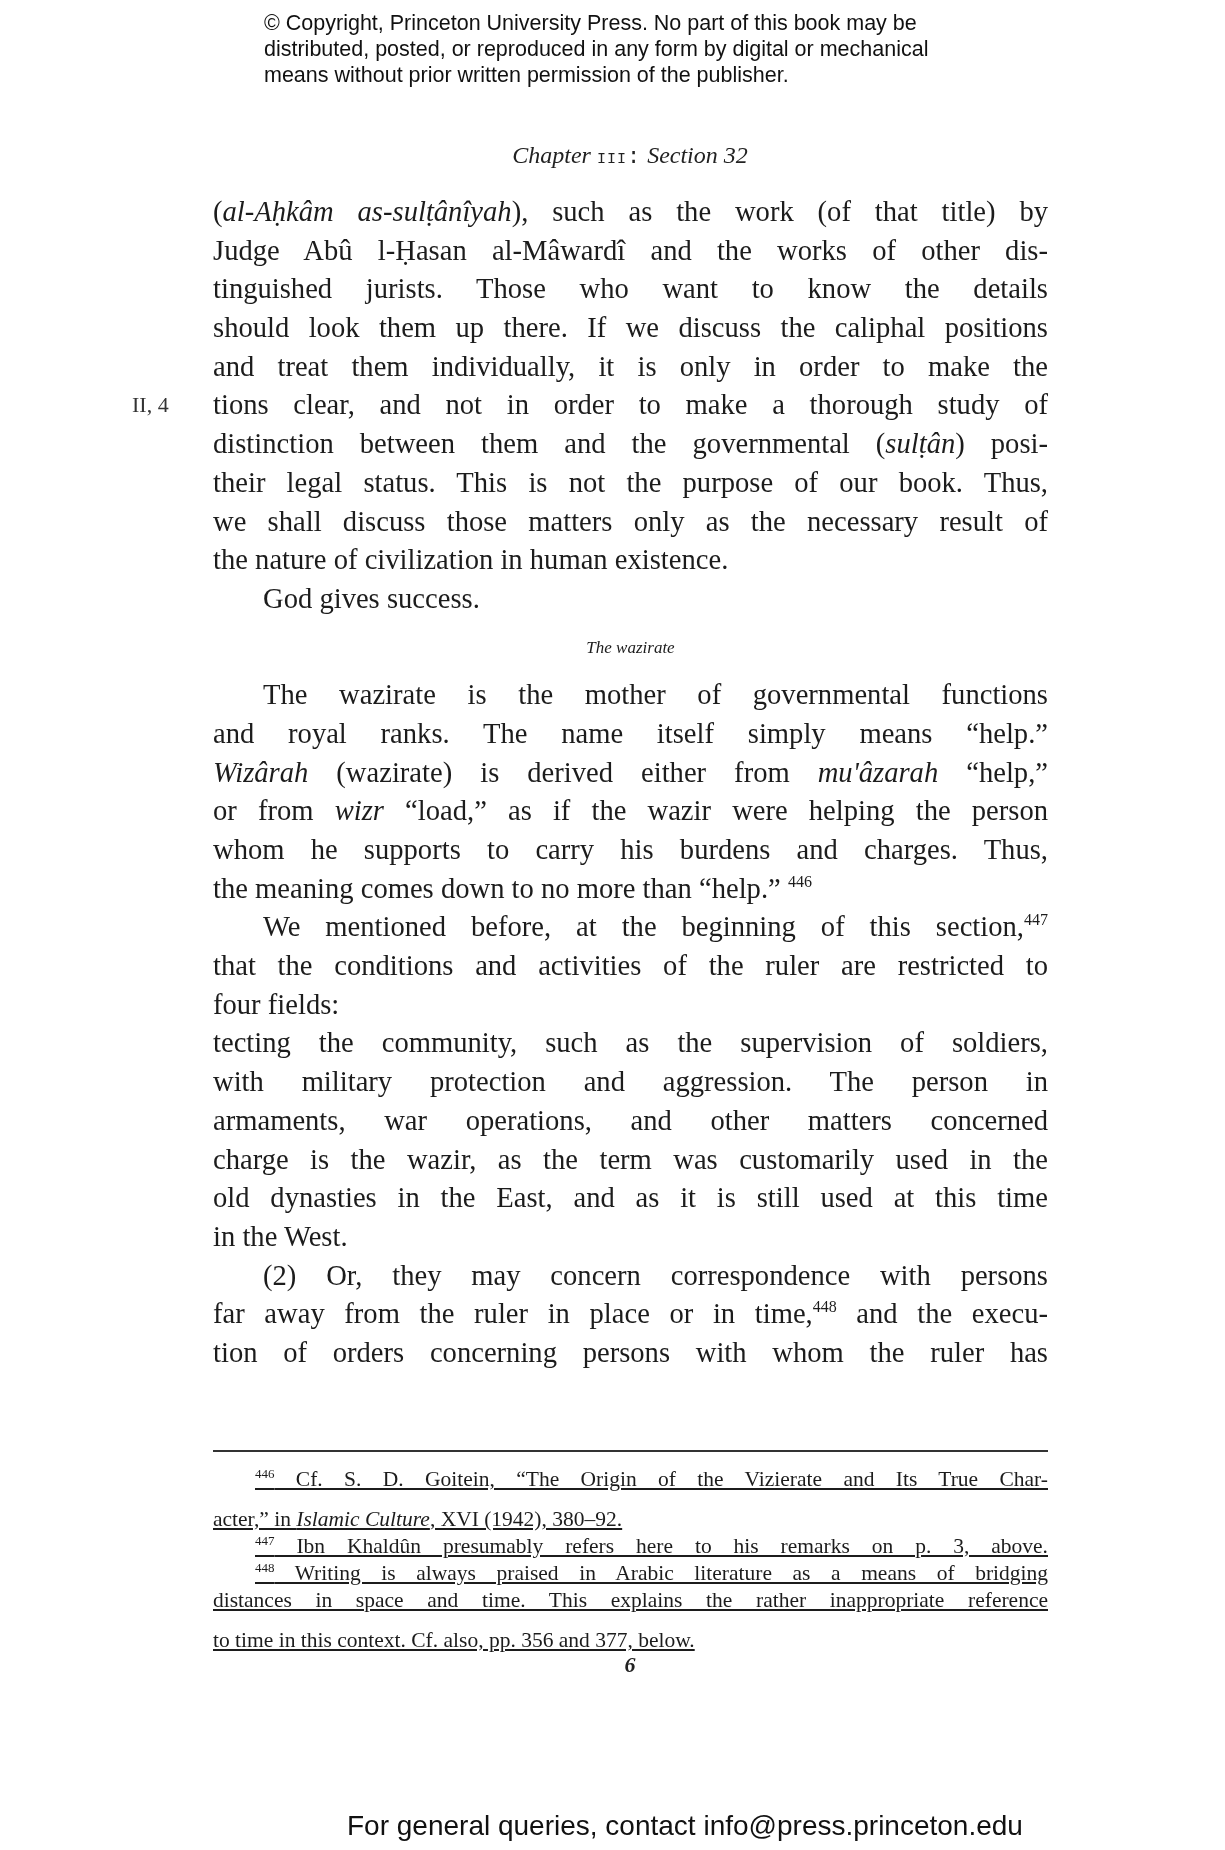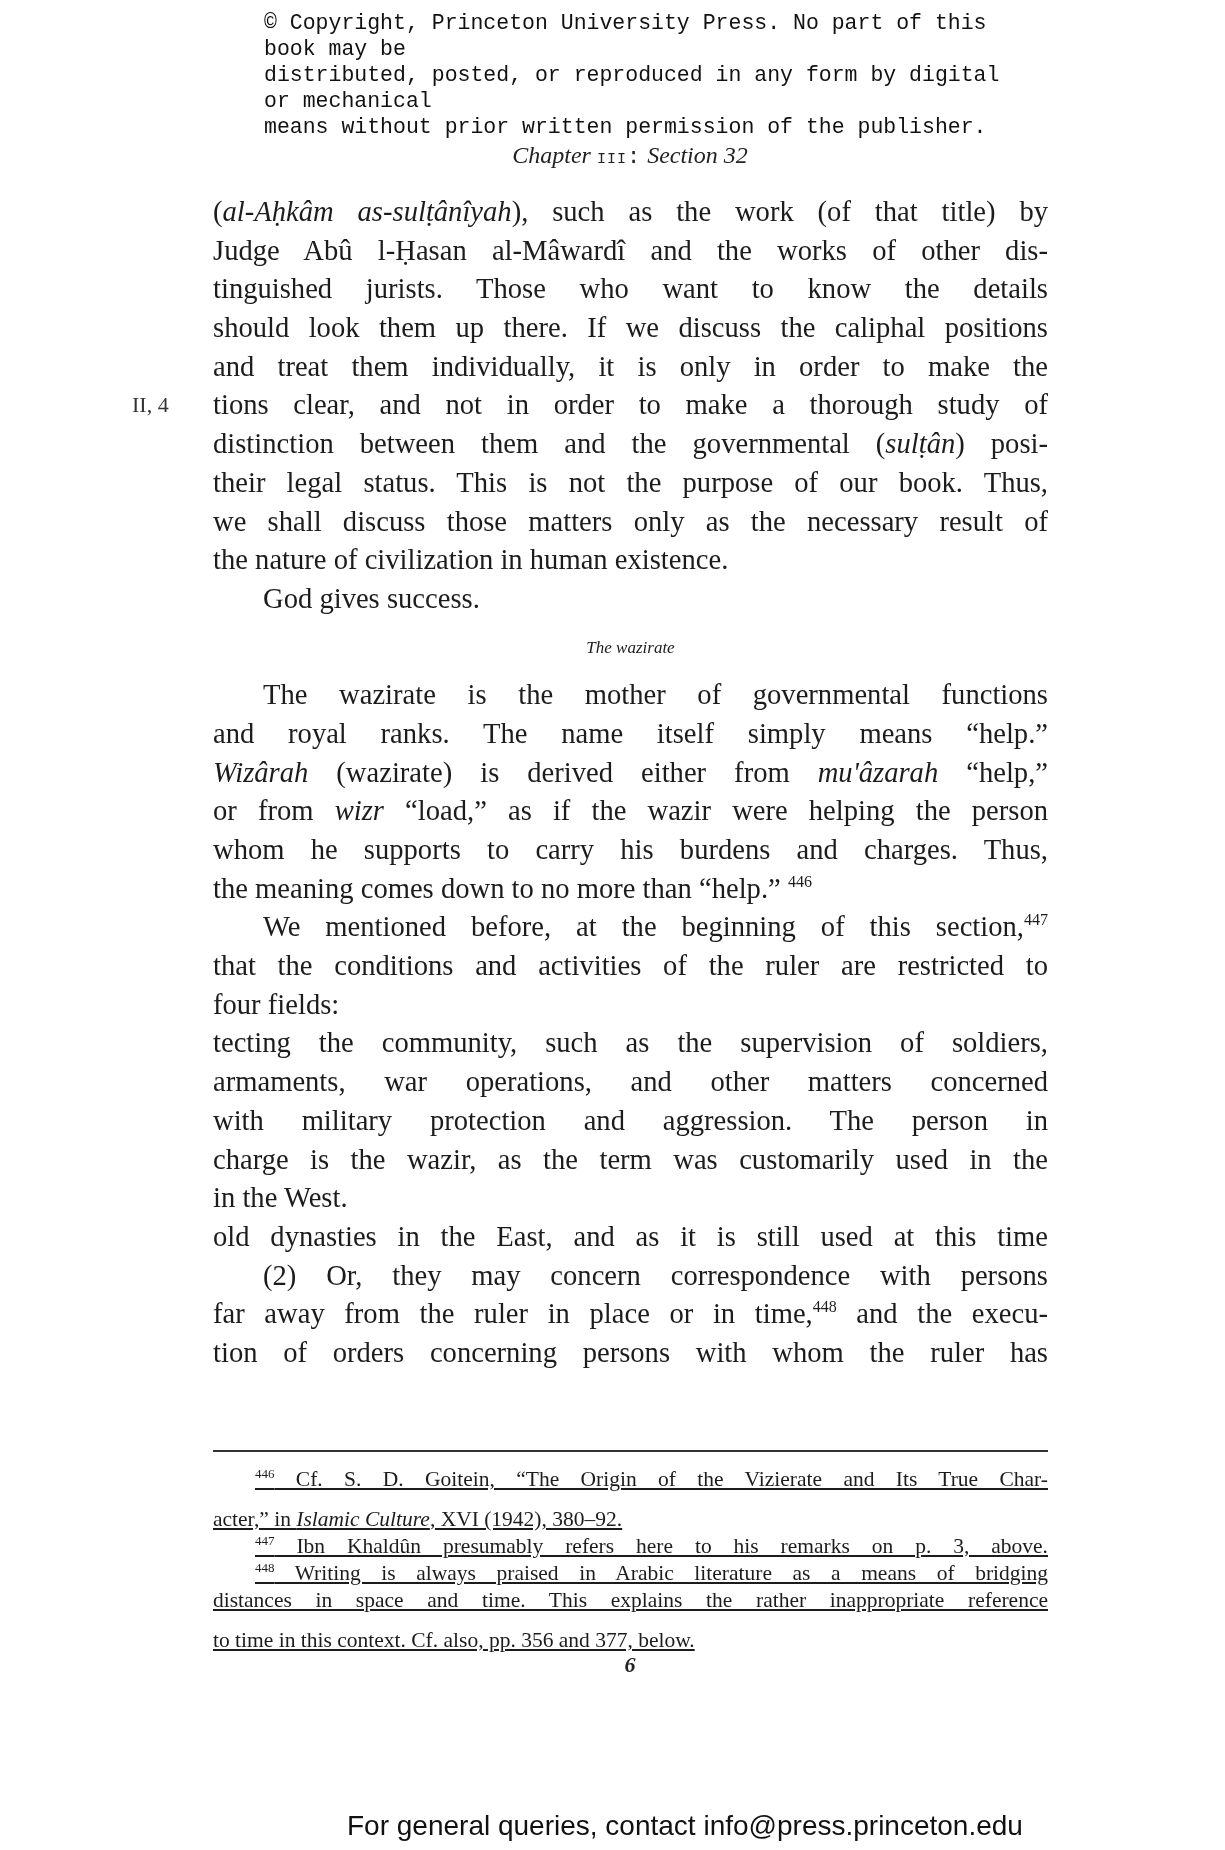--- a/index.html
+++ b/index.html
@@ -1,19 +1,19 @@
 <!DOCTYPE html>
 <html><head>
   <meta charset="utf-8">
   <style>
     html, body { margin: 0; padding: 0; background: #ffffff; }
     body { width: 1225px; height: 1850px; position: relative; overflow: hidden; color: #1a1a1a; }
     .copyright {
       position: absolute; left: 264px; top: 10px; width: 760px;
-      font-family: Liberation Mono, monospace; font-size: 21.5px; line-height: 26px; color: #111;
+      font-family: Liberation Sans, sans-serif; font-size: 21.5px; line-height: 26px; color: #111;
     }
     .running-head {
       position: absolute; left: 0; top: 142px; width: 1260px; text-align: center;
       font-family: "Liberation Serif", serif; font-style: italic; font-size: 24px; color: #222;
     }
     .running-head .sc { font-style: normal; font-variant: small-caps; font-size: 22px; letter-spacing: 1px; font-family: Liberation Mono, monospace; }
     .margin-ref {
       position: absolute; left: 132px; top: 392px;
       font-family: "Liberation Serif", serif; font-size: 22px; color: #333;
     }
@@ -85,25 +85,25 @@
   <span class="line indent">The wazirate is the mother of governmental functions</span>
   <span class="line">and royal ranks. The name itself simply means “help.”</span>
   <span class="line"><span class="it">Wizârah</span><span> (wazirate) is derived either from </span><span class="it">mu'âzarah</span><span> “help,”</span></span>
   <span class="line"><span>or from </span><span class="it">wizr</span><span> “load,” as if the wazir were helping the person</span></span>
   <span class="line">whom he supports to carry his burdens and charges. Thus,</span>
   <span class="line last"><span>the meaning comes down to no more than “help.” </span><span class="sup">446</span></span>
   <span class="line indent"><span>We mentioned before, at the beginning of this section,</span><span class="sup">447</span></span>
   <span class="line">that the conditions and activities of the ruler are restricted to</span>
   <span class="line last">four fields:</span>
   <span class="line">tecting the community, such as the supervision of soldiers,</span>
+  <span class="line">with military protection and aggression. The person in</span>
   <span class="line">armaments, war operations, and other matters concerned</span>
-  <span class="line">with military protection and aggression. The person in</span>
   <span class="line">charge is the wazir, as the term was customarily used in the</span>
+  <span class="line">old dynasties in the East, and as it is still used at this time</span>
   <span class="line last">in the West.</span>
-  <span class="line">old dynasties in the East, and as it is still used at this time</span>
   <span class="line indent">(2) Or, they may concern correspondence with persons</span>
   <span class="line"><span>far away from the ruler in place or in time,</span><span class="sup">448</span><span> and the execu-</span></span>
   <span class="line">tion of orders concerning persons with whom the ruler has</span>
 </div>
 
 <div class="rule"></div>
 
 <div class="footnotes">
   <span class="fline indent"><span class="fsup">446</span><span> Cf. S. D. Goitein, “The Origin of the Vizierate and Its True Char-</span></span>
   <span class="fline last"><span>acter,” in </span><span class="it">Islamic Culture</span><span>, XVI (1942), 380–92.</span></span>

